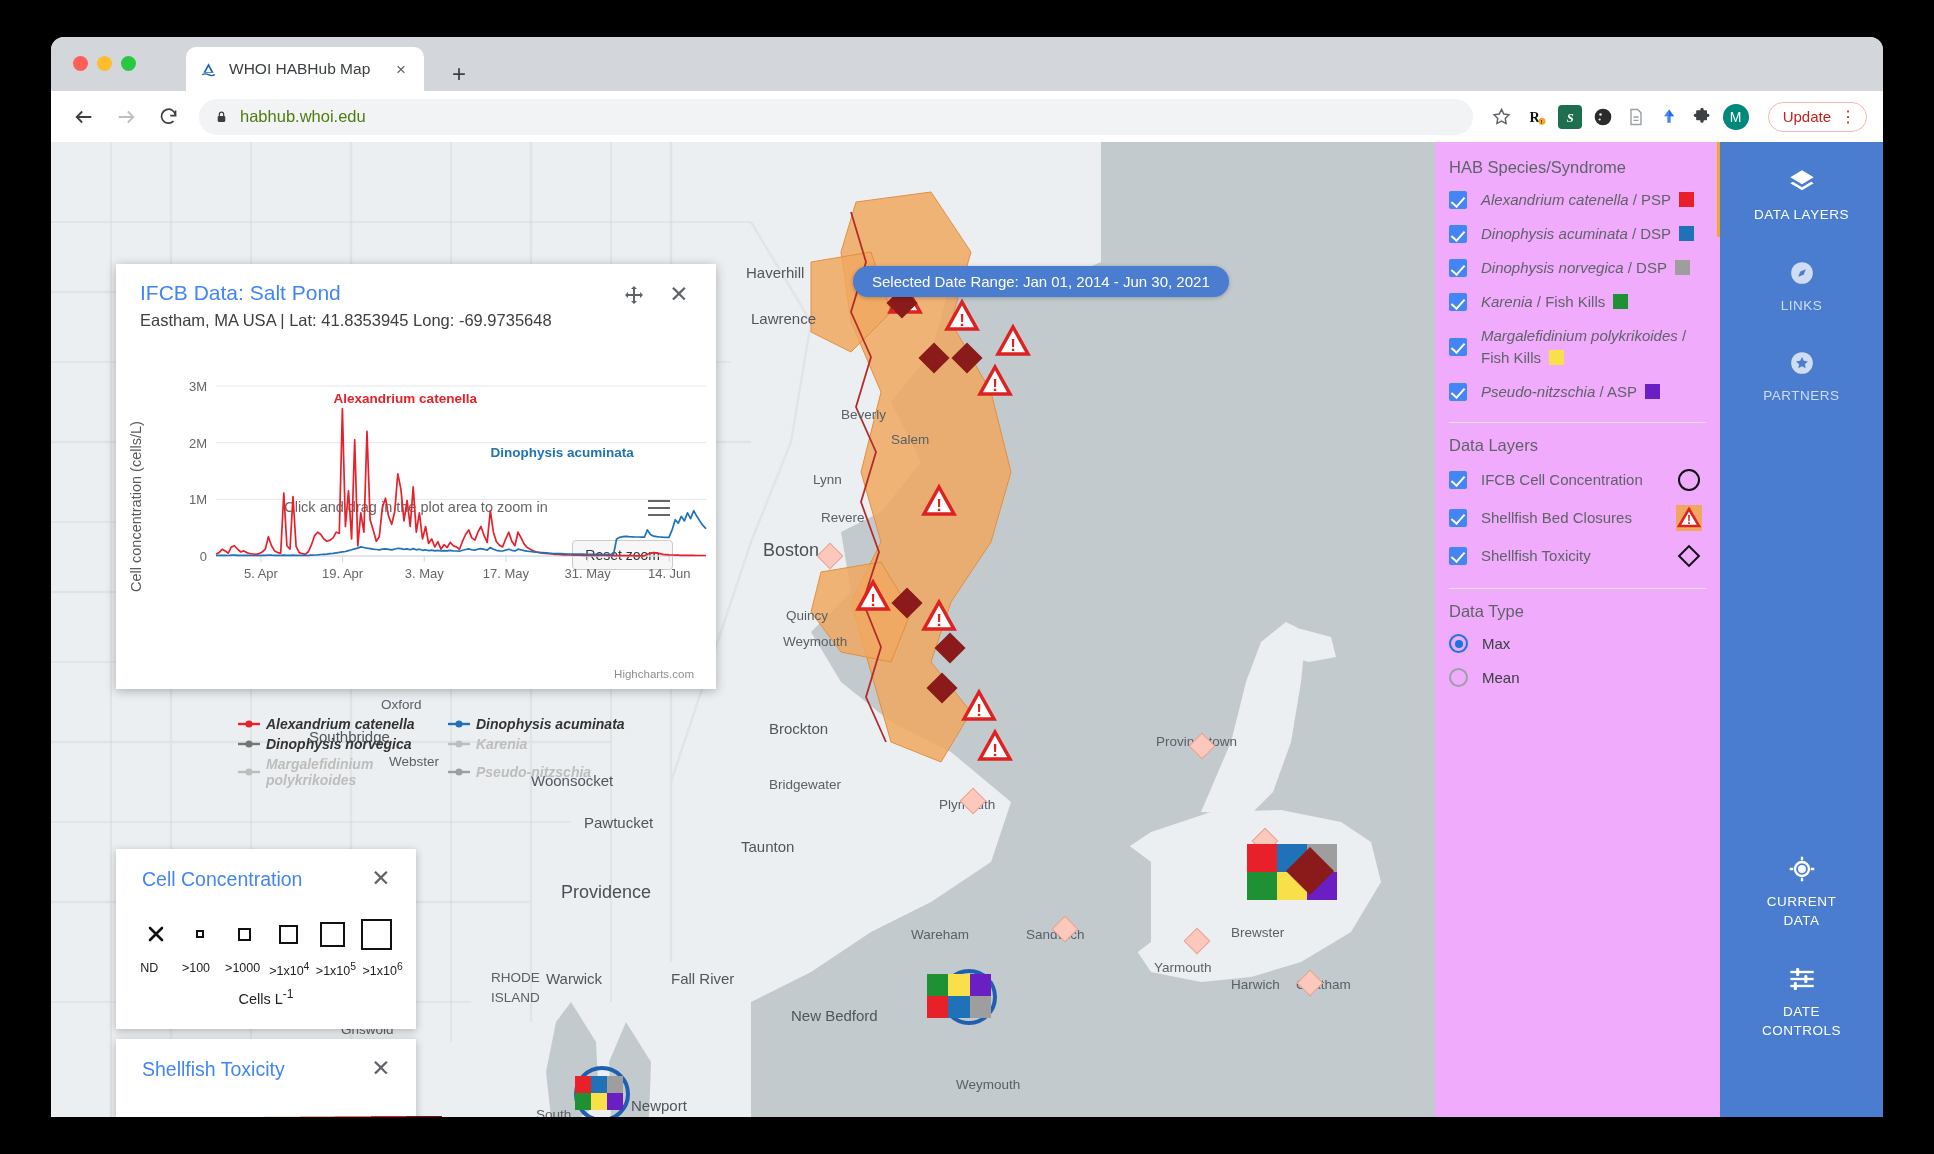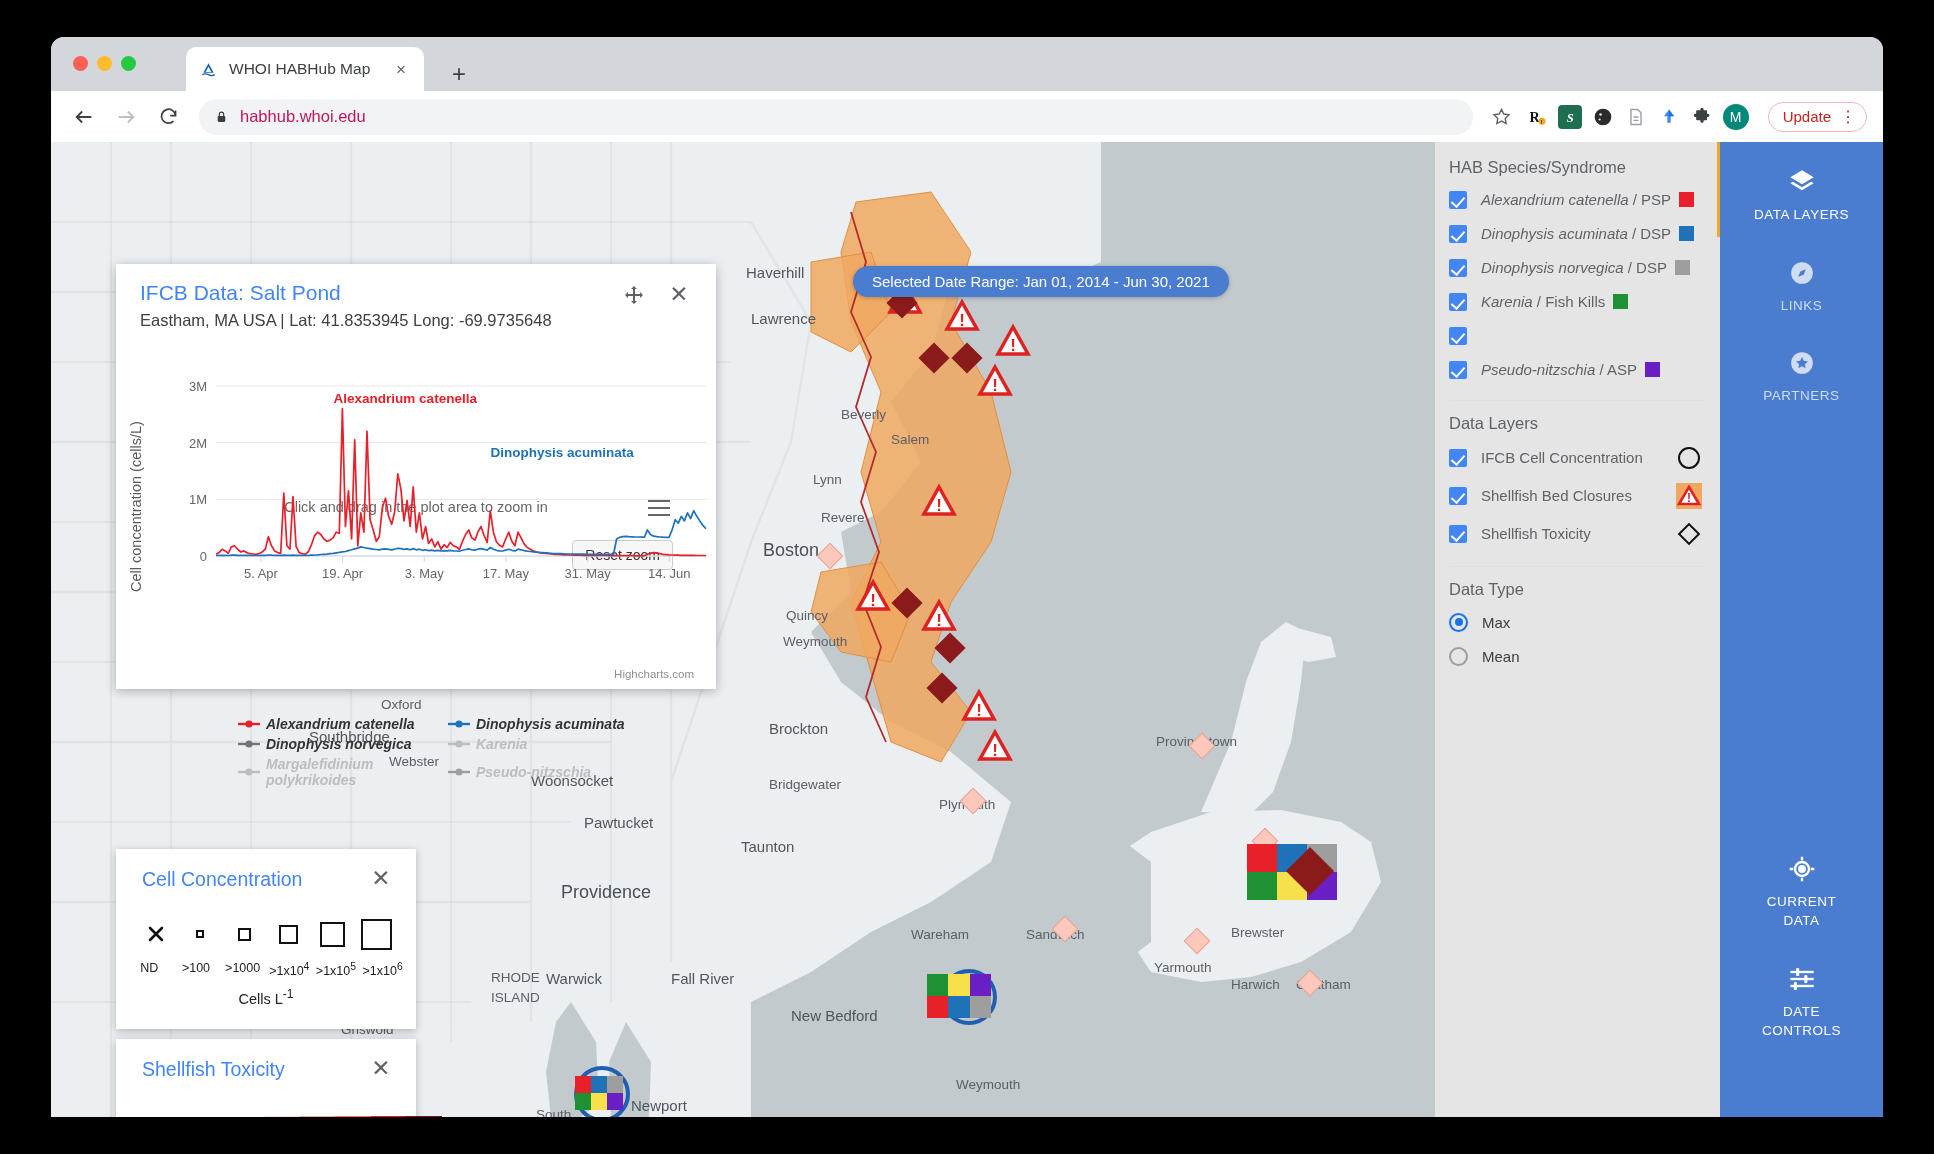--- a/index.html
+++ b/index.html
@@ -64,21 +64,21 @@
     display:flex;align-items:center;justify-content:center;
     color:#3c4043;
   }
   .navbtn.disabled { color: #bdc1c6; }
   .omnibox {
     flex: 1 1 auto; height: 36px; background: #f1f3f4;
     border-radius: 18px; margin: 0 12px 0 6px;
     display: flex; align-items: center; padding: 0 16px;
   }
   .lock { width:14px;height:14px;margin-right:11px;flex:0 0 auto; }
-  .url { font-size: 16.5px; color: #be185d; }
+  .url { font-size: 16.5px; color: #4d7c0f; }
   .star { width:34px;height:34px;display:flex;align-items:center;justify-content:center;color:#5f6368;}
   .exticons { display:flex; align-items:center; gap: 9px; margin-left: 6px; }
   .ext { width: 24px; height: 24px; display:flex;align-items:center;justify-content:center;
          font-size: 15px; font-weight: bold; border-radius: 4px; }
   .avatar {
     width: 26px; height: 26px; border-radius: 50%; background: #00897b;
     color: #fff; font-size: 14px; display:flex;align-items:center;justify-content:center;
   }
   .updatebtn {
     margin-left: 10px; height: 30px; border: 1px solid #f2b8b5; border-radius: 16px;
@@ -192,21 +192,21 @@
     position: absolute; left: 0; right: 0; top: 138px;
     text-align: center; font-size: 14.5px; color: #202124;
   }
   .sq { border: 2.2px solid #111; }
   .pst-bar { position: absolute; left: 148px; top: 77px; width: 178px; height: 22px; display: flex; }
   .pst-bar div { flex: 1 1 0; }
 
   
   .rightpanel {
     position: absolute; right: 163px; top: 0; width: 285px; bottom: 0;
-    background: #e5e5e5; padding: 16px 0 0 0; overflow: hidden;
+    background: #f0abfc; padding: 16px 0 0 0; overflow: hidden;
   }
   .rp-section-title {
     font-size: 16.5px; color: #5f6368; padding: 0 0 6px 14px;
   }
   .rp-row {
     display: flex; align-items: center; padding: 6px 8px 6px 14px; min-height: 34px;
   }
   .cb {
     width: 18px; height: 18px; border-radius: 2px; background: #4285f4;
     flex: 0 0 auto; position: relative; margin-right: 14px;
@@ -739,20 +739,21 @@
             <div class="rp-row">
               <div class="cb"></div>
               <div class="rp-label"><i>Dinophysis norvegica</i> / DSP <span class="swatch" style="background:#9e9e9e"></span></div>
             </div>
             <div class="rp-row">
               <div class="cb"></div>
               <div class="rp-label"><i>Karenia</i> / Fish Kills <span class="swatch" style="background:#1e9134"></span></div>
             </div>
             <div class="rp-row">
               <div class="cb"></div>
+              <div class="rp-label"><i>Margalefidinium polykrikoides</i> / Fish Kills <span class="swatch" style="background:#f7e04a"></span></div>
             </div>
             <div class="rp-row">
               <div class="cb"></div>
               <div class="rp-label"><i>Pseudo-nitzschia</i> / ASP <span class="swatch" style="background:#6a1fc4"></span></div>
             </div>
           </div>
         <div class="divider"></div>
         <div class="rp-section-title">Data Layers</div>
         <div id="layers-list">
             <div class="rp-row">

